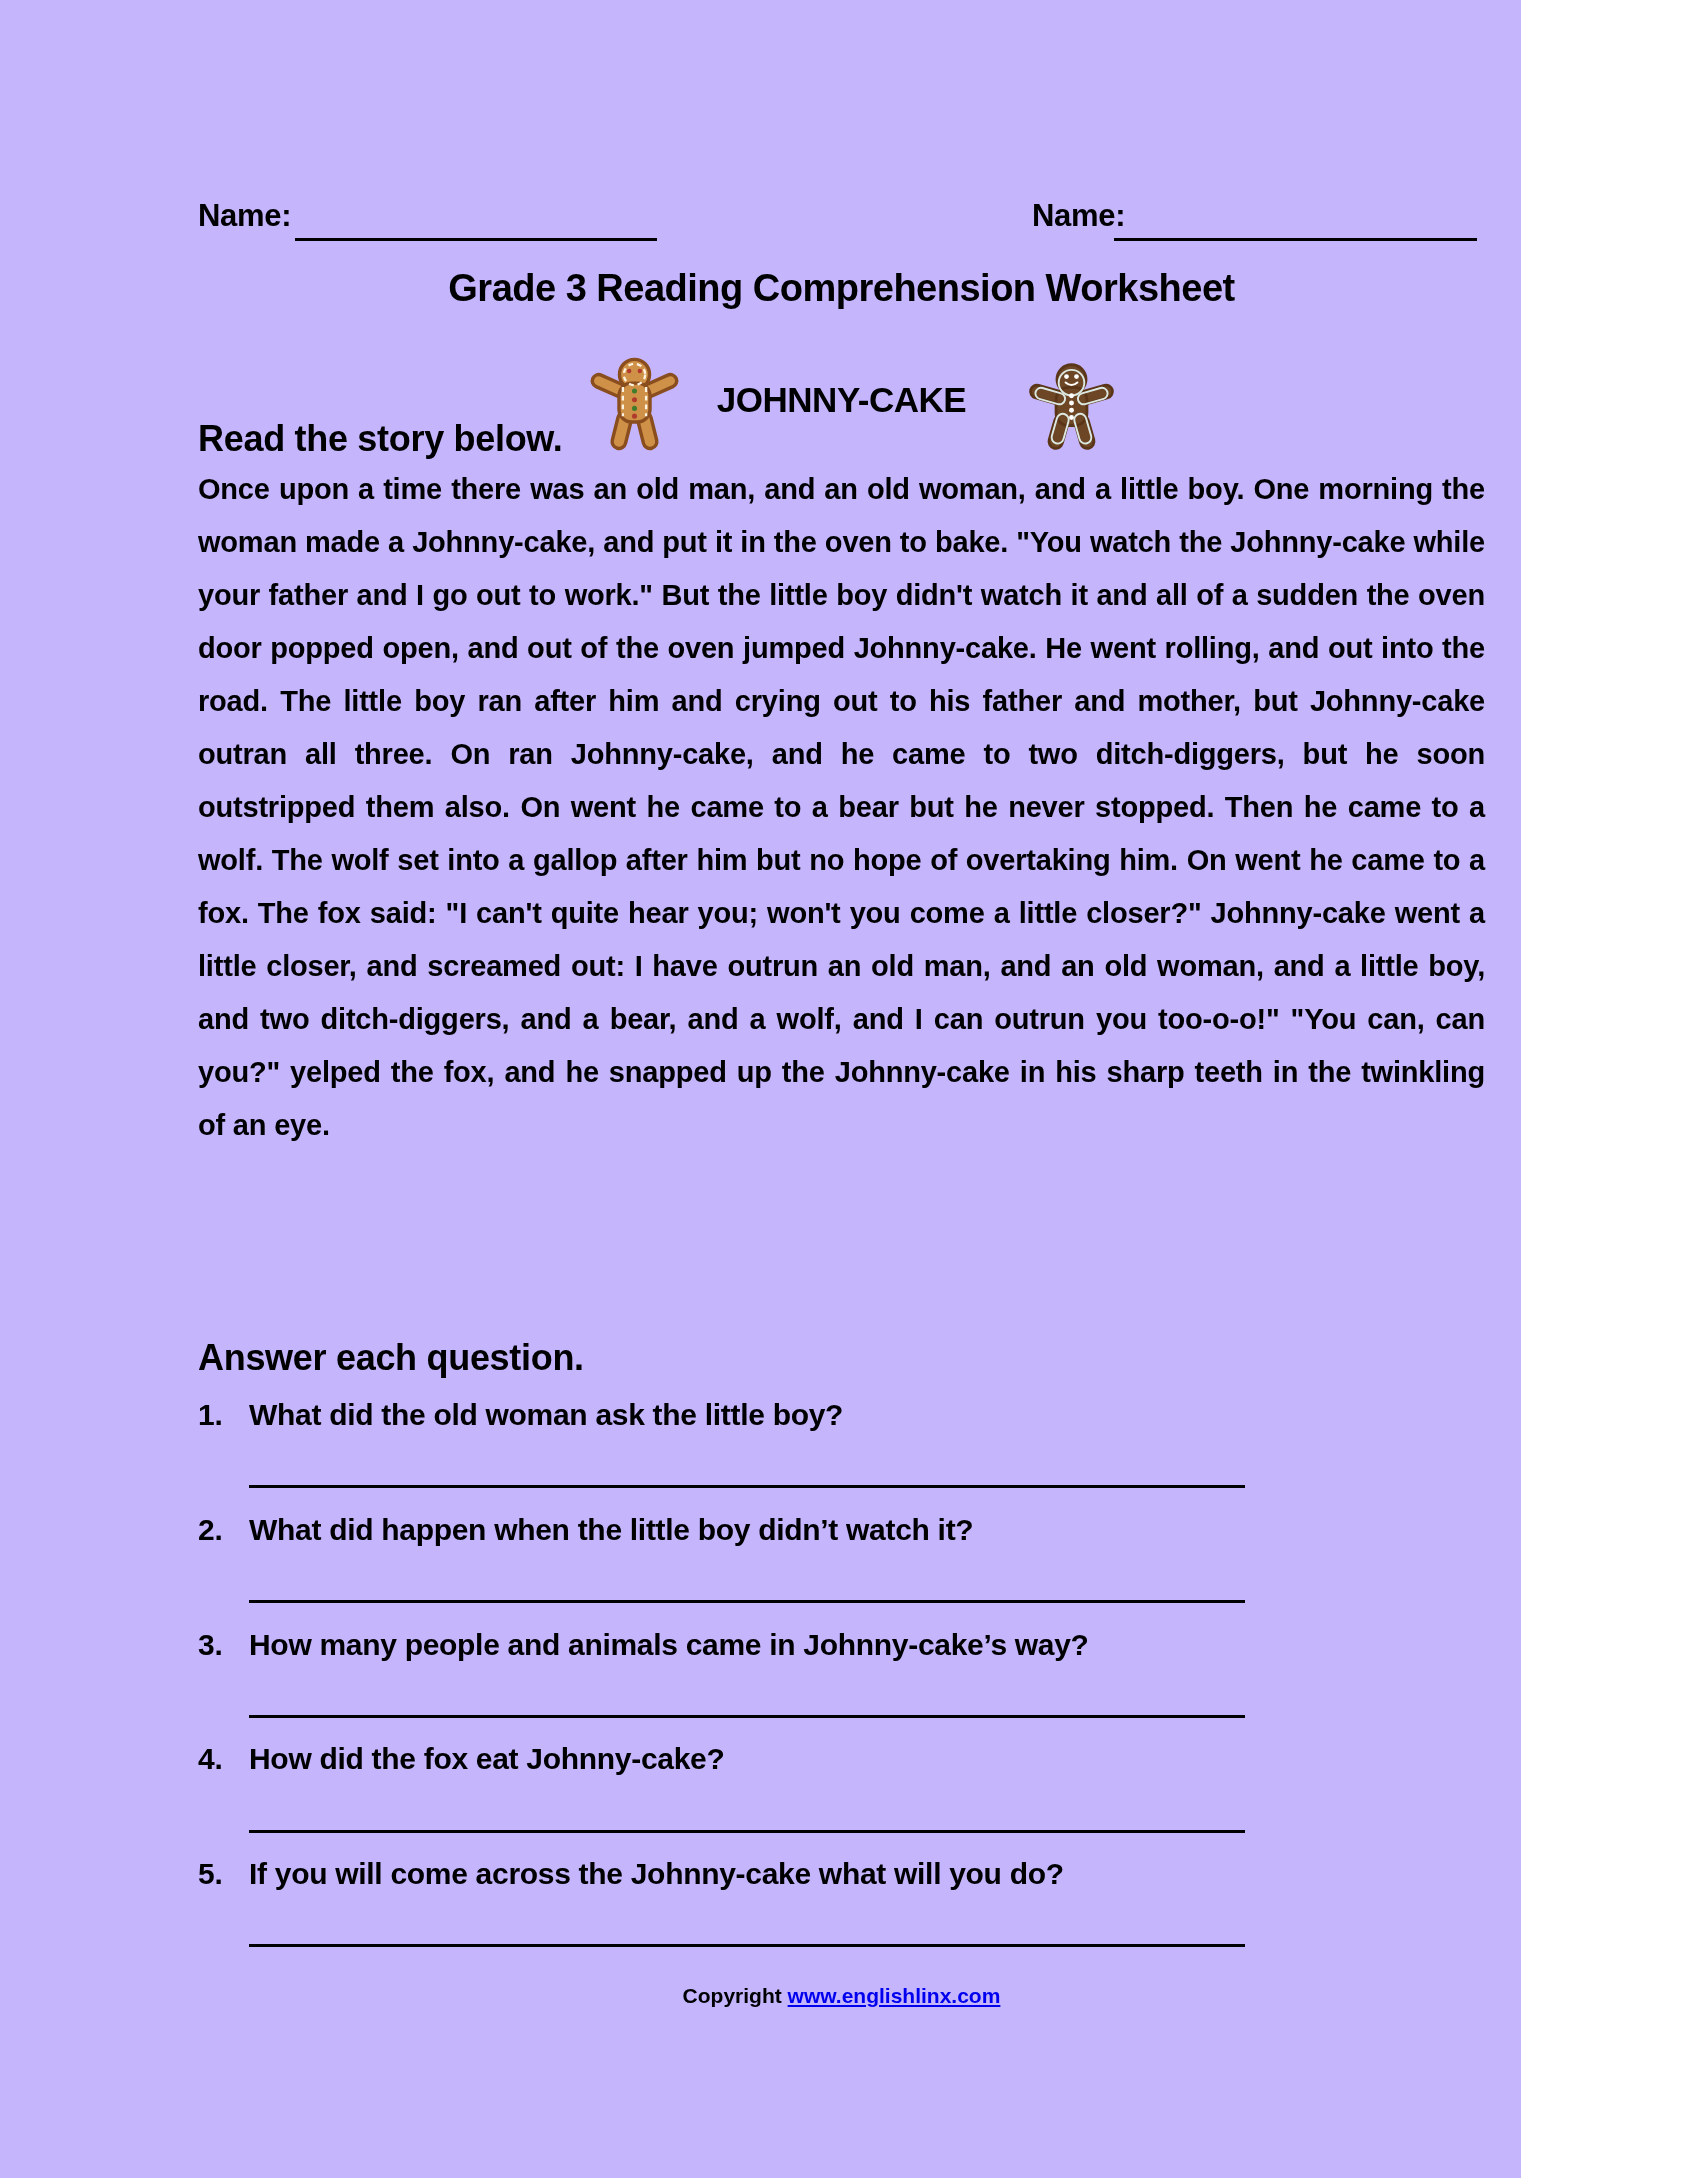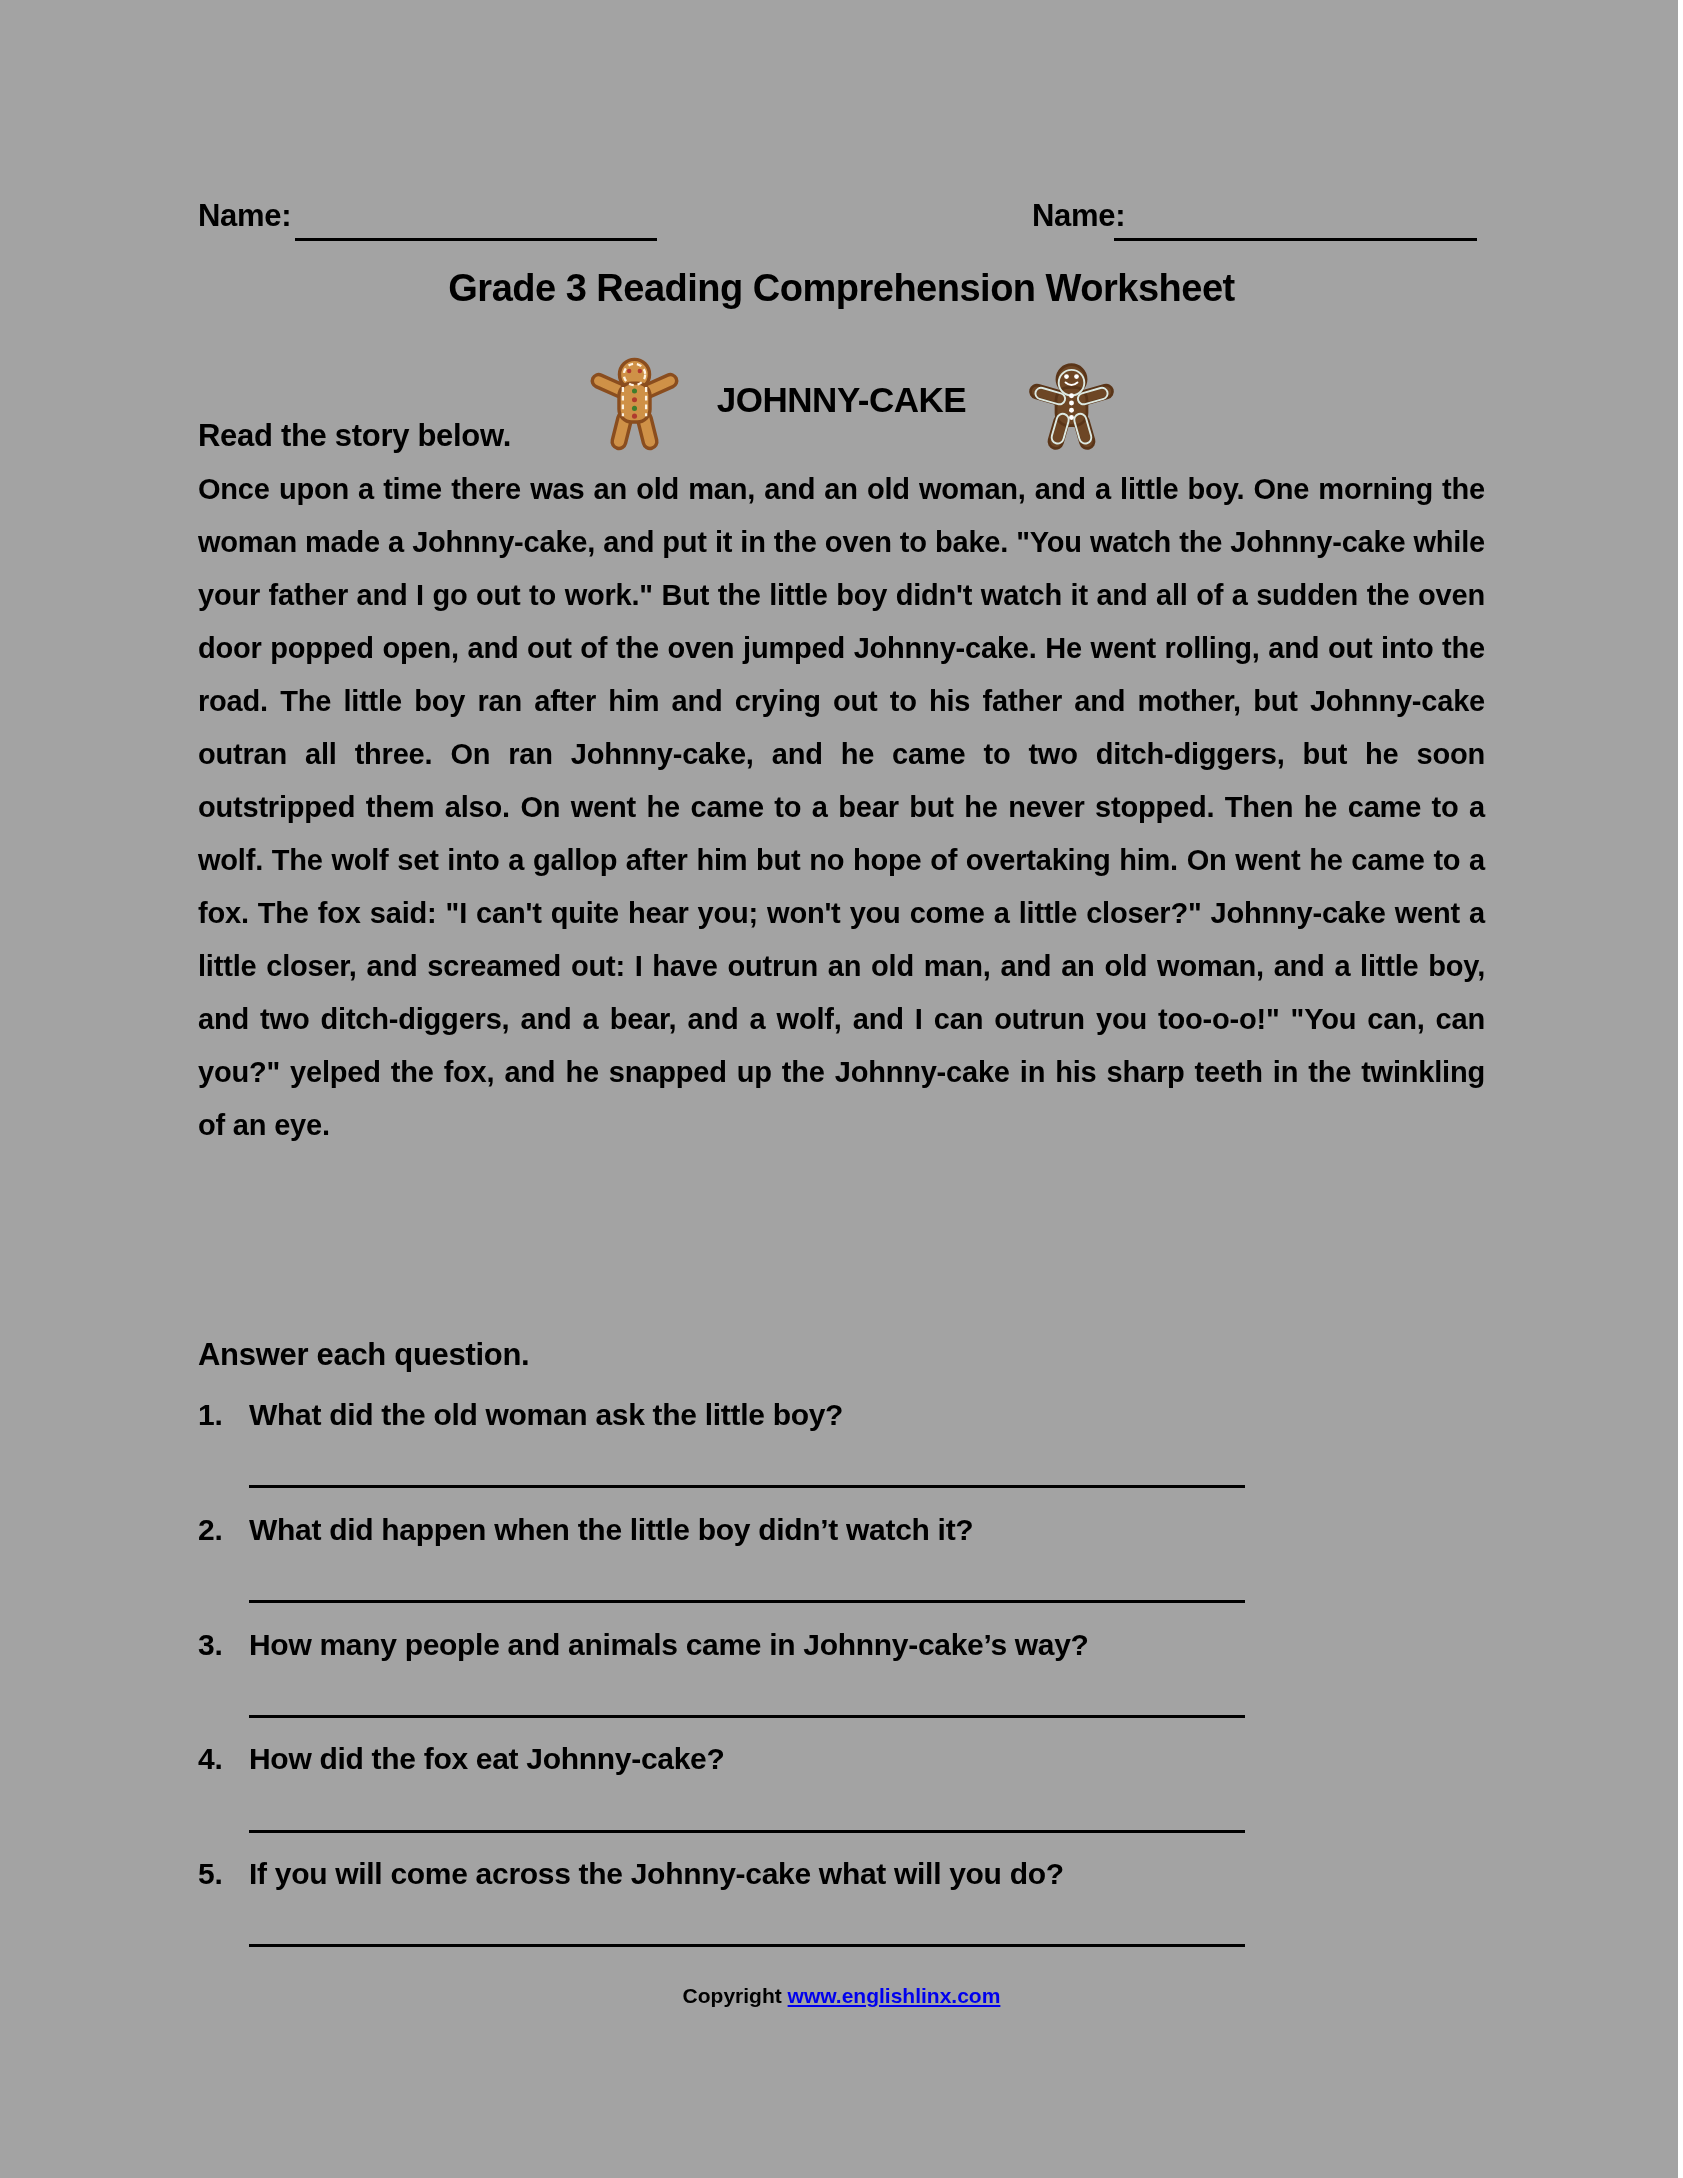--- a/index.html
+++ b/index.html
@@ -1,37 +1,37 @@
 <!DOCTYPE html>
 <html><head>
 <meta charset="utf-8">
 <style>
   * { margin:0; padding:0; box-sizing:border-box; }
   html,body { background:#ffffff; }
   .page {
     position:relative;
-    width:1678px; height:2178px;
-    background:#a3a3a3;
+    width:1521px; height:2178px;
+    background:#c4b5fd;
     font-family:"Liberation Sans", sans-serif;
     font-weight:700;
     color:#000000;
     overflow:hidden;
   }
   .abs { position:absolute; }
   .hdr-label { font-size:31px; letter-spacing:-0.3px; }
   .fill-line { border-top:3px solid #000; height:0; }
   .title {
     left:0; top:267px; width:1683px;
     text-align:center; font-size:38px; letter-spacing:-0.5px;
   }
   .subtitle-text {
     left:0; top:380px; width:1683px;
     text-align:center; font-size:35px; letter-spacing:-0.5px;
   }
-  .instruction { font-size:31px; letter-spacing:-0.3px; }
+  .instruction { font-size:36px; letter-spacing:-0.3px; }
   .story {
     left:198px; top:463px; width:1287px;
     font-size:29px; line-height:53px;
     text-align:justify; letter-spacing:-0.2px;
   }
   .question { left:198px; width:1287px; font-size:30px; letter-spacing:-0.3px; display:flex; }
   .q-num { display:inline-block; width:51px; flex:0 0 51px; }
   .answer-line { left:249px; width:996px; }
   .footer {
     left:0; top:1984px; width:1683px;

